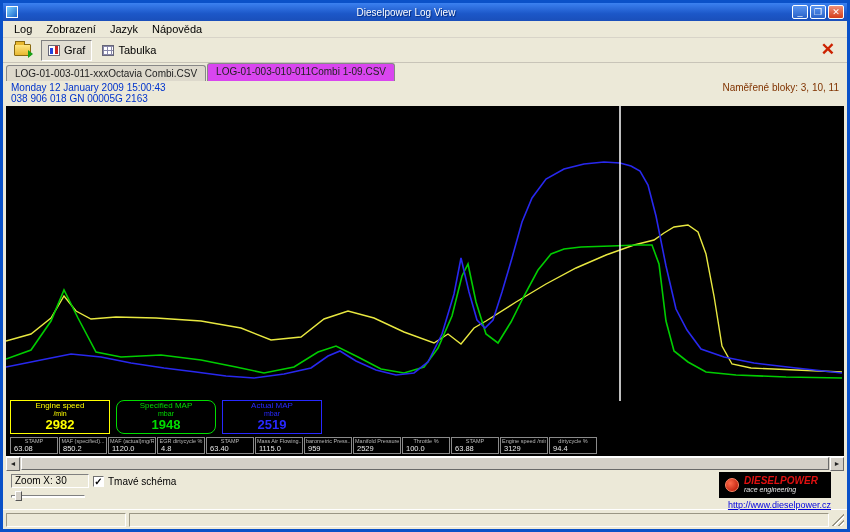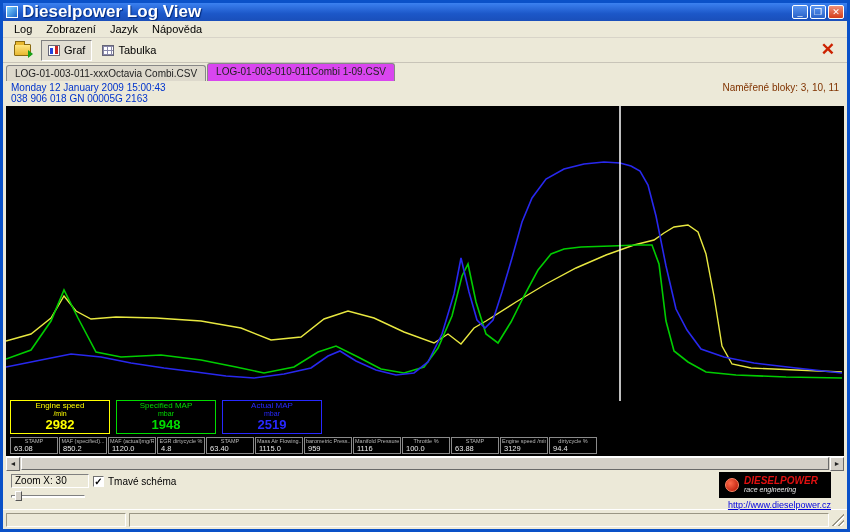--- a/index.html
+++ b/index.html
@@ -3,21 +3,21 @@
 <meta charset="utf-8">
 <style>
   * { box-sizing: border-box; margin: 0; padding: 0; }
   html,body { width:850px; height:532px; overflow:hidden; }
   body { font-family:"Liberation Sans", sans-serif; background:#ece9d8; }
   .window { width:850px; height:532px; border:3px solid #0a51c8; display:flex; flex-direction:column; background:#ece9d8; }
 
   
   .titlebar { height:18px; background:linear-gradient(to bottom,#3b81f0 0%,#1c57c8 60%,#1a4fba 100%); display:flex; align-items:center; padding:0 3px; flex:0 0 auto; }
   .app-icon { width:12px; height:12px; background:linear-gradient(135deg,#7fd4ff,#1a66cc); border:1px solid #fff; margin-right:4px; }
-  .titletext { color:#fff; font-size:17px; font-weight:bold; flex:1; text-shadow:1px 1px 1px #00287a; }
+  .titletext { color:#fff; font-size:10px; font-weight:normal; flex:1; text-shadow:1px 1px 1px #00287a;text-align:center; }
   .winbtn { width:16px; height:14px; margin-left:2px; font-size:9px; line-height:12px; text-align:center; color:#fff; border:1px solid #fff; border-radius:2px; }
   .winbtn.blue { background:linear-gradient(#5a95f0,#2b62c8); }
   .winbtn.red { background:linear-gradient(#f09078,#d43d1a); }
 
   
   .menubar { height:17px; display:flex; align-items:center; padding-left:4px; font-size:11px; background:#ece9d8; border-bottom:1px solid #d8d4c8; flex:0 0 auto;}
   .menuitem { padding:0 7px; }
 
   
   .toolbar { height:25px; display:flex; align-items:center; padding-left:4px; background:#ece9d8; border-bottom:1px solid #c8c4b8; flex:0 0 auto; position:relative;}
@@ -141,21 +141,21 @@
       <polyline fill="none" stroke-width="1.6" stroke="#00cc00" points="0,253 25,244 45,215 58,184 72,212 90,246 115,251 155,249 195,254 230,261 258,267 288,261 312,246 330,240 352,251 375,263 398,267 418,261 432,242 446,210 456,170 462,158 470,196 480,228 492,237 505,216 518,190 532,164 545,148 558,143 575,141 605,140 632,139 646,139 653,158 660,215 668,245 682,256 700,266 730,269 780,271 836,272"></polyline>
       <polyline fill="none" stroke-width="1.6" stroke="#2828ee" points="0,261 35,254 65,248 95,251 125,257 158,262 190,266 220,270 248,272 278,268 305,262 322,250 334,245 350,255 370,264 390,269 408,267 422,256 436,228 448,188 455,152 463,186 471,214 479,222 487,214 496,186 506,152 516,116 526,92 540,73 558,63 578,58 598,56 614,57 625,60 634,65 642,79 650,110 660,160 670,203 681,224 695,243 718,251 748,257 790,262 836,267"></polyline>
       <line y1="0" y2="295" stroke="#ffffff" stroke-width="1.5" x1="614" x2="614"></line>
     </svg>
     <div class="legendrow">
       <div class="legendbox" style="border-color: rgb(255, 255, 0); color: rgb(255, 255, 0);">
         <div class="t">Engine speed</div>
         <div class="u">/min</div>
         <div class="v">2982</div>
       </div>
-      <div class="legendbox" style="border-color: rgb(0, 221, 0); color: rgb(0, 221, 0);">
+      <div class="legendbox" style="border-color: rgb(0, 221, 0); color: rgb(0, 221, 0); border-radius: 8px;">
         <div class="t">Specified MAP</div>
         <div class="u">mbar</div>
         <div class="v">1948</div>
       </div>
       <div class="legendbox" style="border-color: rgb(40, 40, 255); color: rgb(40, 40, 255);">
         <div class="t">Actual MAP</div>
         <div class="u">mbar</div>
         <div class="v">2519</div>
       </div>
     </div>
@@ -185,21 +185,21 @@
     <div class="cell">
         <div class="cl">Mass Air Flowing...</div>
         <div class="cv">1115.0</div>
       </div>
     <div class="cell">
         <div class="cl">barometric Press...</div>
         <div class="cv">959</div>
       </div>
     <div class="cell">
         <div class="cl">Manifold Pressure...</div>
-        <div class="cv">1116</div>
+        <div class="cv">2529</div>
       </div>
     <div class="cell">
         <div class="cl">Throttle %</div>
         <div class="cv">100.0</div>
       </div>
     <div class="cell">
         <div class="cl">STAMP</div>
         <div class="cv">63.88</div>
       </div>
     <div class="cell">

